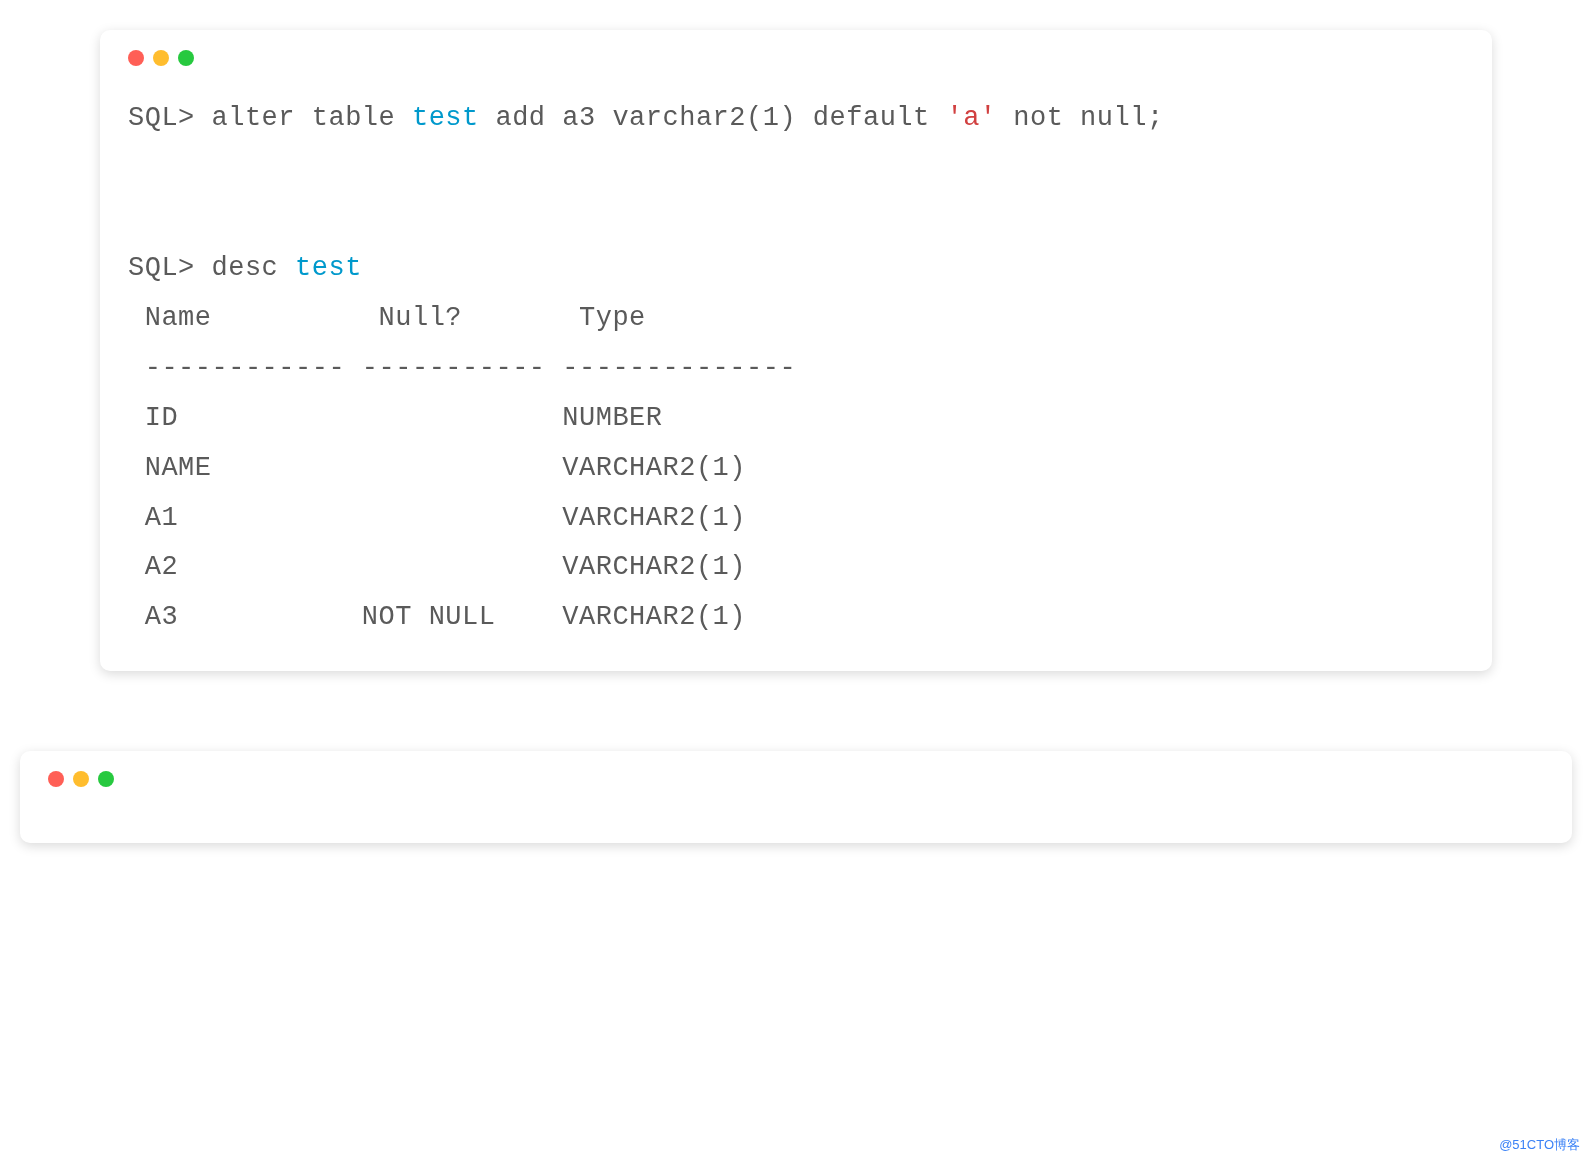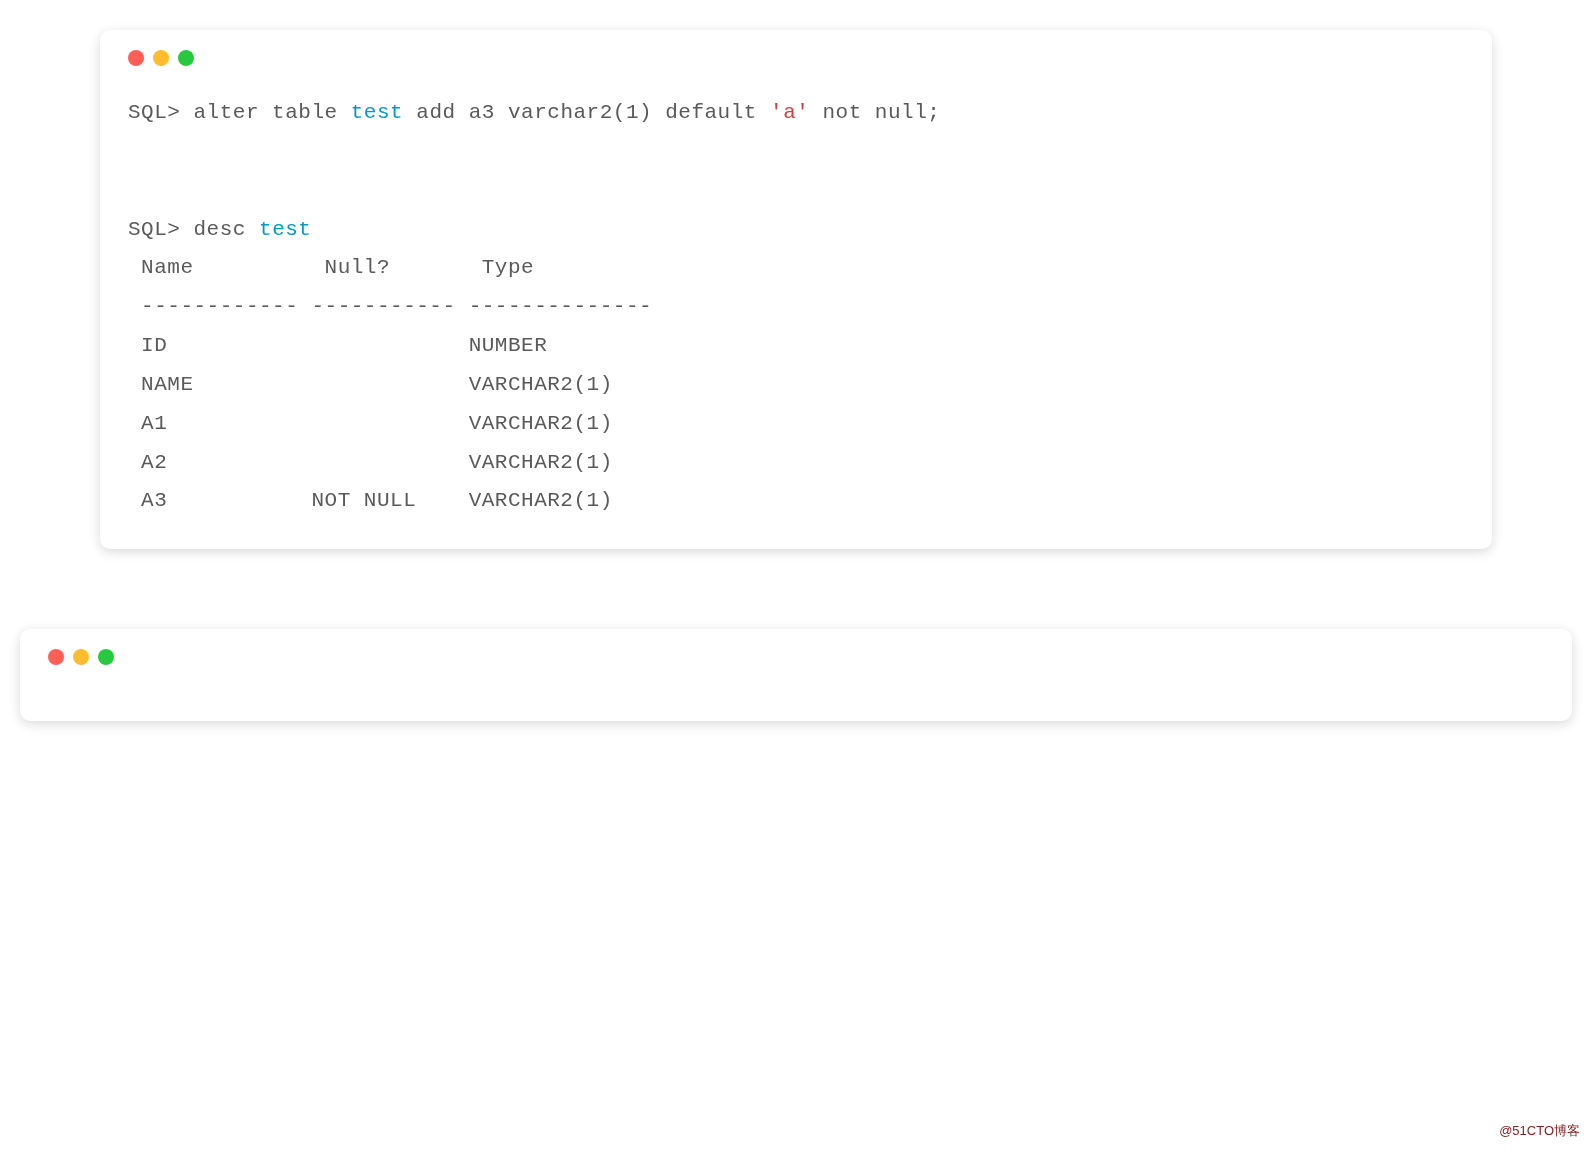--- a/index.html
+++ b/index.html
@@ -36,34 +36,34 @@
     }
     .dot {
       width: 16px;
       height: 16px;
       border-radius: 50%;
     }
     .red { background: #ff5f56; }
     .yellow { background: #ffbd2e; }
     .green { background: #27c93f; }
     .code {
-      font-size: 21px;
+      font-size: 27px;
       line-height: 1.85;
       color: #5a5a5a;
       white-space: pre;
       letter-spacing: 0.5px;
     }
     .keyword { color: #0099cc; }
     .string { color: #d14040; }
     .watermark {
       position: fixed;
-      bottom: 14px;
+      bottom: 0;
       right: 12px;
       font-size: 13px;
-      color: #7f1d1d;
+      color: #3b82f6;
       font-family: sans-serif;
     }
   </style>
 </head>
 <body>
 
 <div class="window window-1">
   <div class="traffic-lights">
     <div class="dot red"></div>
     <div class="dot yellow"></div>

